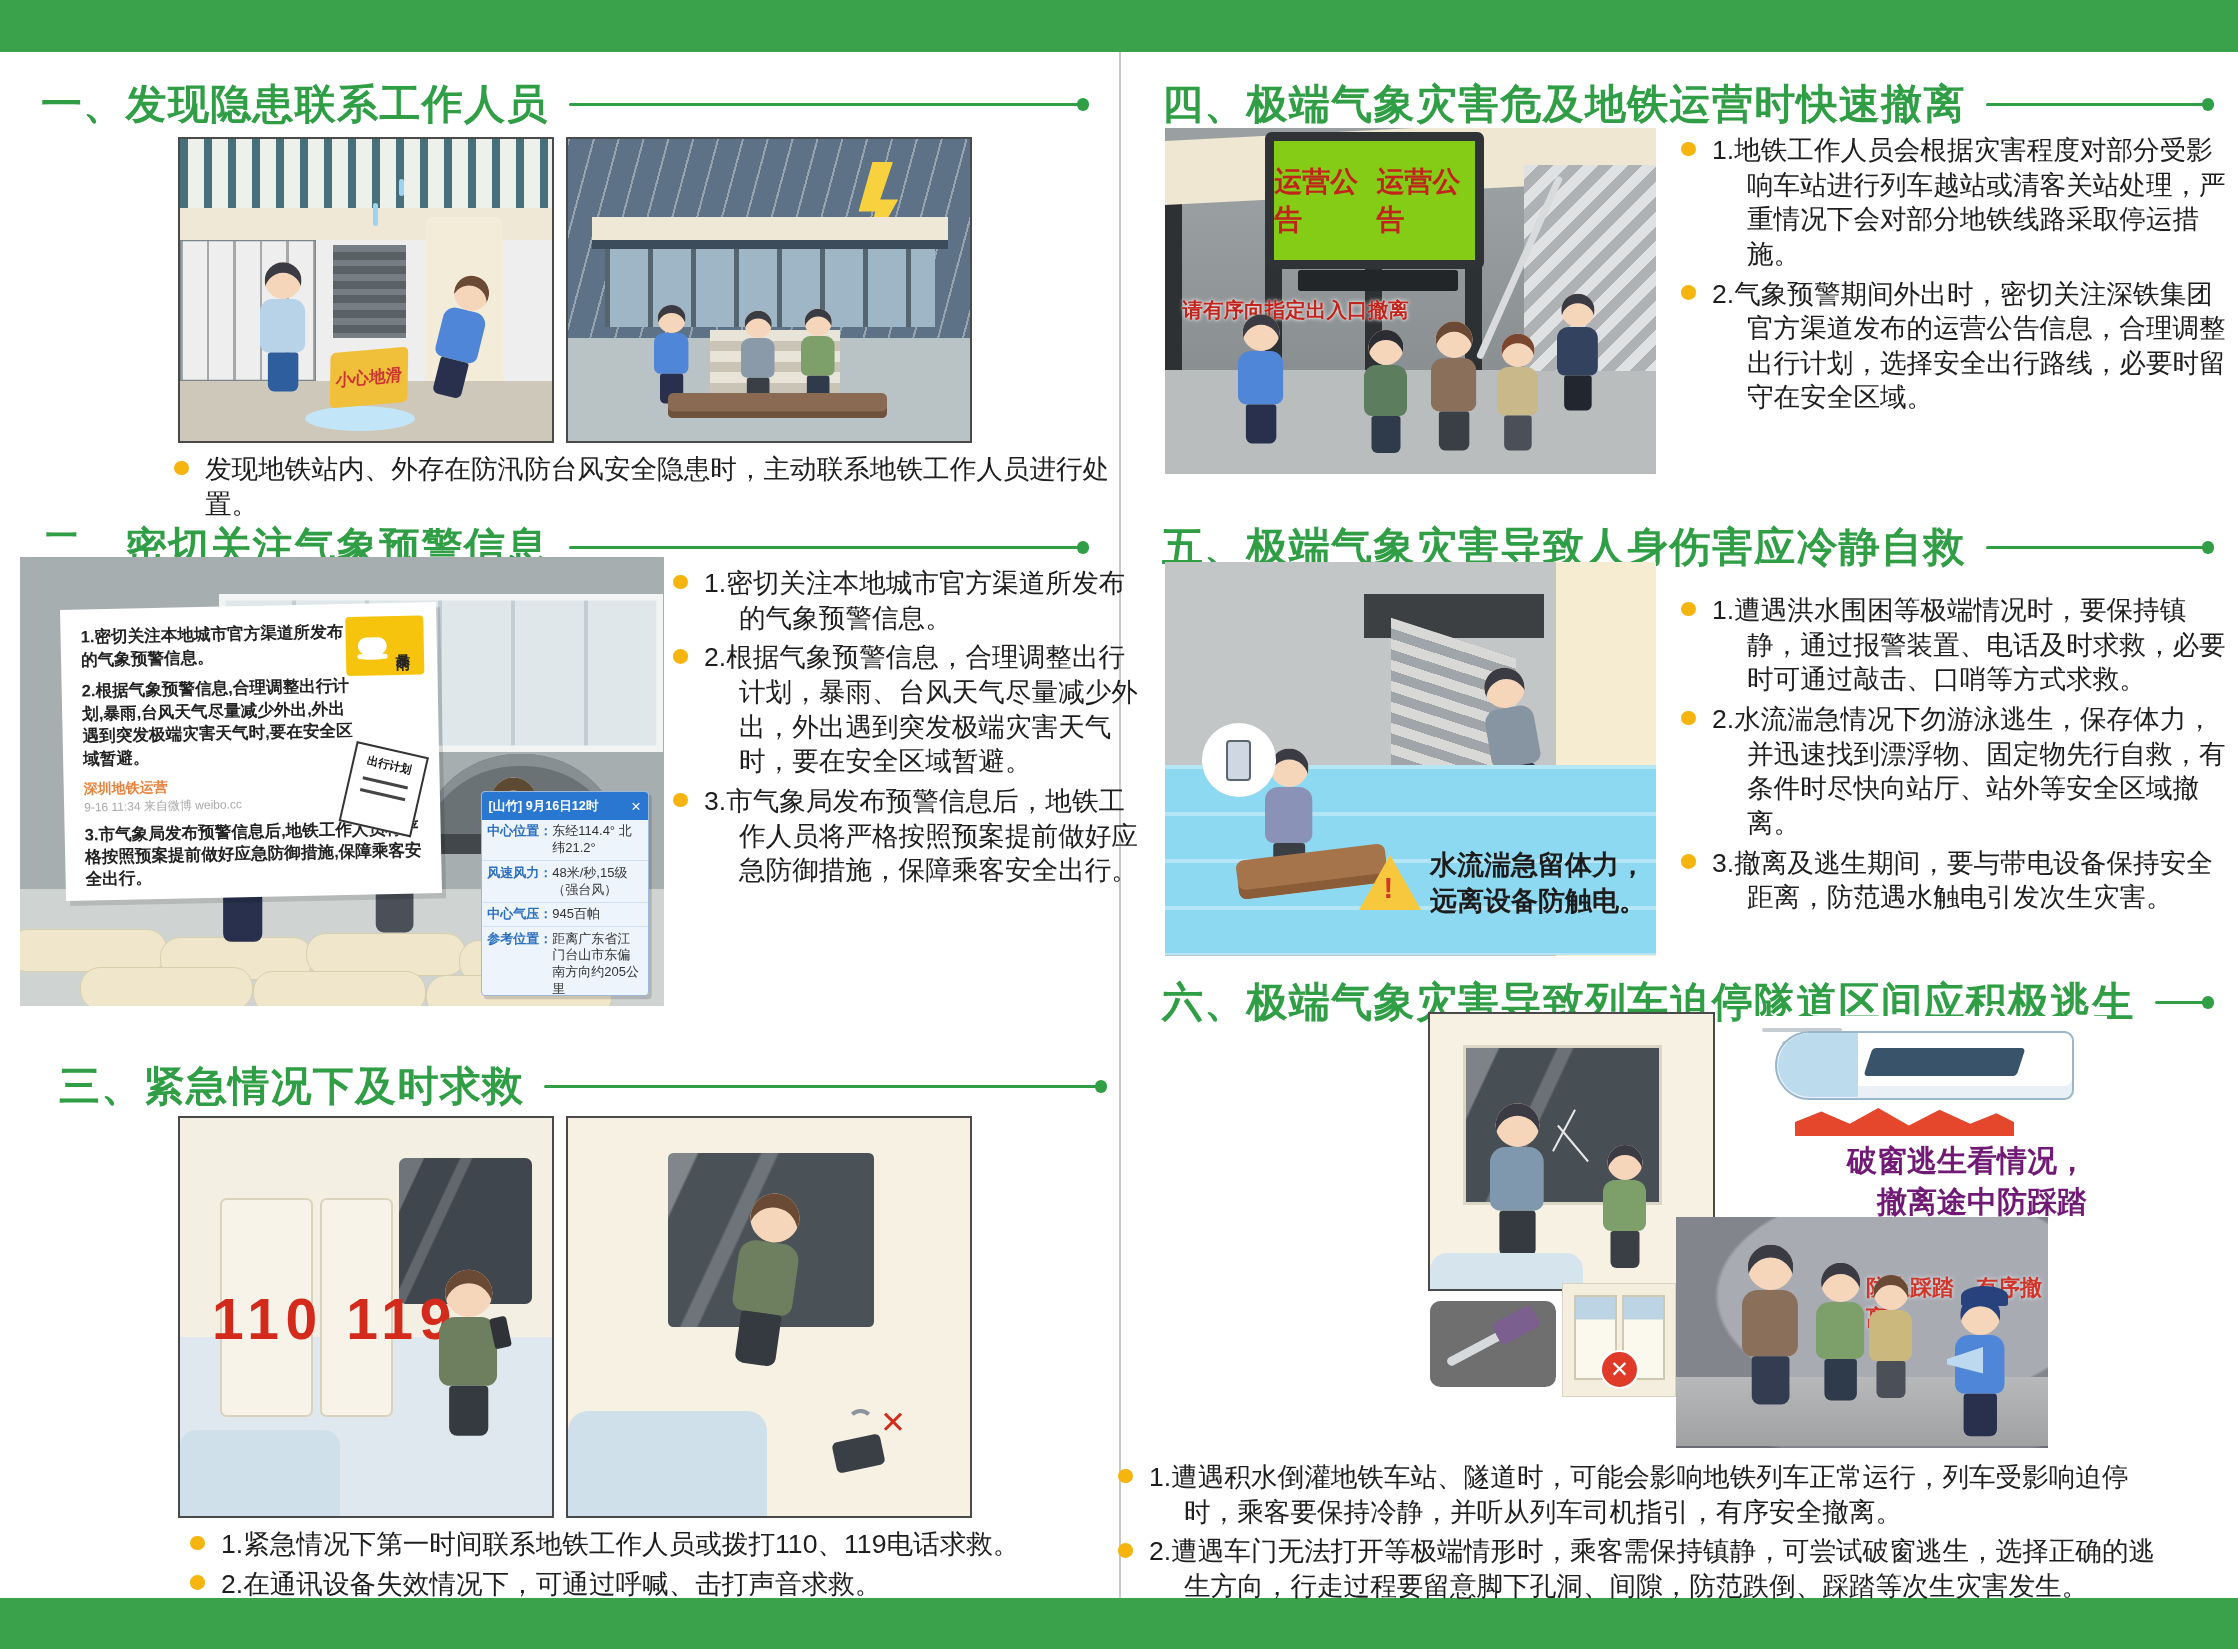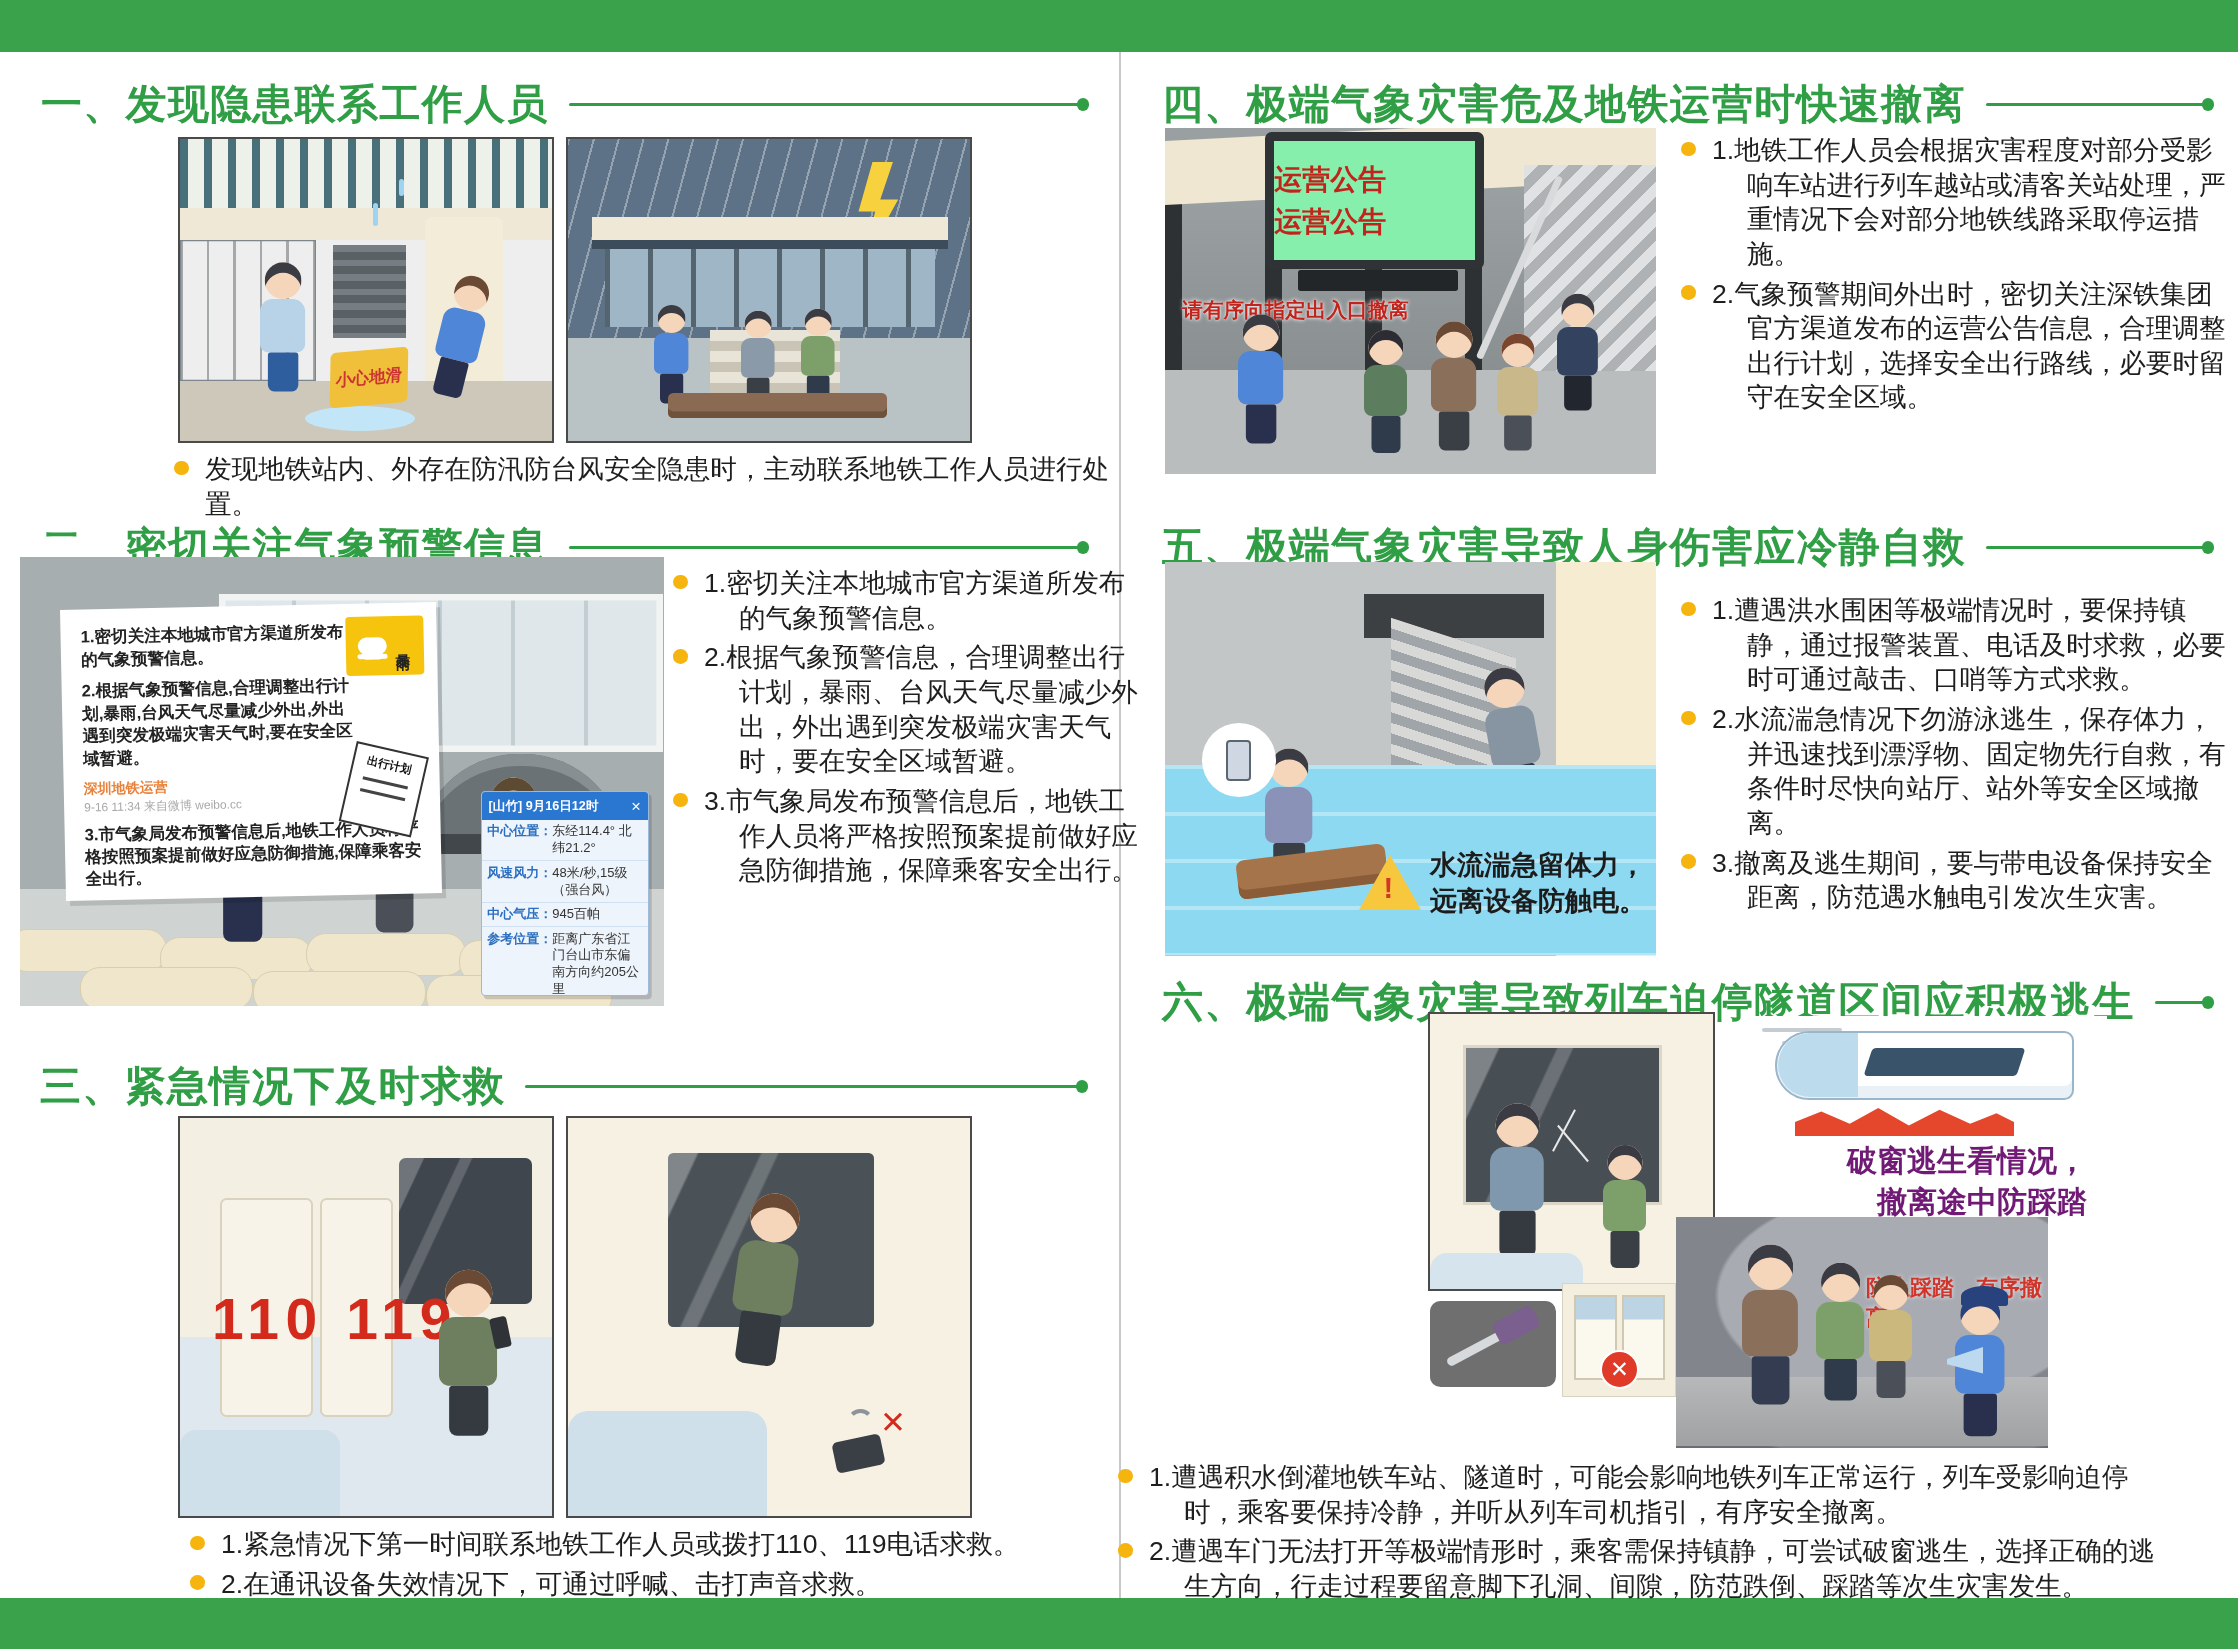--- a/index.html
+++ b/index.html
@@ -87,21 +87,21 @@
 #sc5 .phone{left:266px;top:320px;width:49px;height:31px;background:#3a3f46;border-radius:5.3px;transform:rotate(-12deg)}
 #sc5 .nox{left:312px;top:286px;font-size:31px;font-weight:bold;color:#d32a1c}
 #sc5 .sig{left:279px;top:291px;width:26.6px;height:26.6px;border:4px solid #8b949b;border-color:#8b949b transparent transparent transparent;border-radius:50%}
 
 
 #sc6{background:#9aa0a2}
 #sc6 .beam{left:-13.3px;top:0;width:525px;height:64px;background:#efe7d2;transform:rotate(-3deg)}
 #sc6 .pillars{left:0;top:64px;width:100%;height:178px;background:repeating-linear-gradient(90deg,#2e3133 0 17.3px,rgba(0,0,0,0) 17.3px 100px),linear-gradient(#9aa0a2,#8a9092)}
 #sc6 .floor{left:0;top:242px;width:100%;height:104px;background:#b9bdbe}
 #sc6 .screen{left:100px;top:4px;width:219px;height:137px;background:#2f3335;border-radius:6.6px;padding:9.3px}
-#sc6 .scr{width:100%;height:100%;background:#86efac;display:flex;flex-direction:column;justify-content:center;gap:4px}
+#sc6 .scr{width:100%;height:100%;background:#84cc16;display:flex;align-items:center;justify-content:center;gap:4px}
 #sc6 .scr b{font-size:28px;color:#c0241c}
 #sc6 .vent{left:133px;top:142px;width:160px;height:21px;background:#232628;border-radius:2.7px}
 #sc6 .evac{left:17.3px;top:168px;font-size:20.6px;font-weight:bold;color:#c0241c;text-shadow:0 0 4px #fff,0 0 1.3px #fff}
 #sc6 .stairs{left:359px;top:37px;width:132px;height:206px;background:repeating-linear-gradient(135deg,#dfe1e2 0 10.6px,#aeb2b4 10.6px 21px)}
 #sc6 .rail{left:351px;top:40px;width:6.6px;height:199px;background:#d8dadb;transform:rotate(24deg);border-radius:3.3px}
 
 
 #sc7{background:#c3c6c6}
 #sc7 .wallR{right:0;top:0;width:100px;height:100%;background:#f6ecd2}
 #sc7 .beam{left:199px;top:32px;width:180px;height:44px;background:#3c4043}
@@ -263,21 +263,21 @@
   <li>
       <span class="dot"></span>
       <span class="txt">2.根据气象预警信息，合理调整出行计划，暴雨、台风天气尽量减少外出，外出遇到突发极端灾害天气时，要在安全区域暂避。</span>
     </li>
   <li>
       <span class="dot"></span>
       <span class="txt">3.市气象局发布预警信息后，地铁工作人员将严格按照预案提前做好应急防御措施，保障乘客安全出行。</span>
     </li>
 </ul>
 
-<div class="sec" style="left:40px;top:1059px;width:1047px">
+<div class="sec" style="left:59px;top:1059px;width:1047px">
   <span class="t">三、紧急情况下及时求救</span>
   <span class="rule"></span>
 </div>
 
 <div class="illu bordered" id="sc4" style="left:178px;top:1116px;width:376px;height:402px">
   <div class="abs doorp" style="left:40px;top:80px;width:93px;height:219px"></div>
   <div class="abs doorp" style="left:140px;top:80px;width:73px;height:219px"></div>
   <div class="abs win"></div>
   <div class="abs seat"></div>
   <div class="abs nums">110 119</div>

